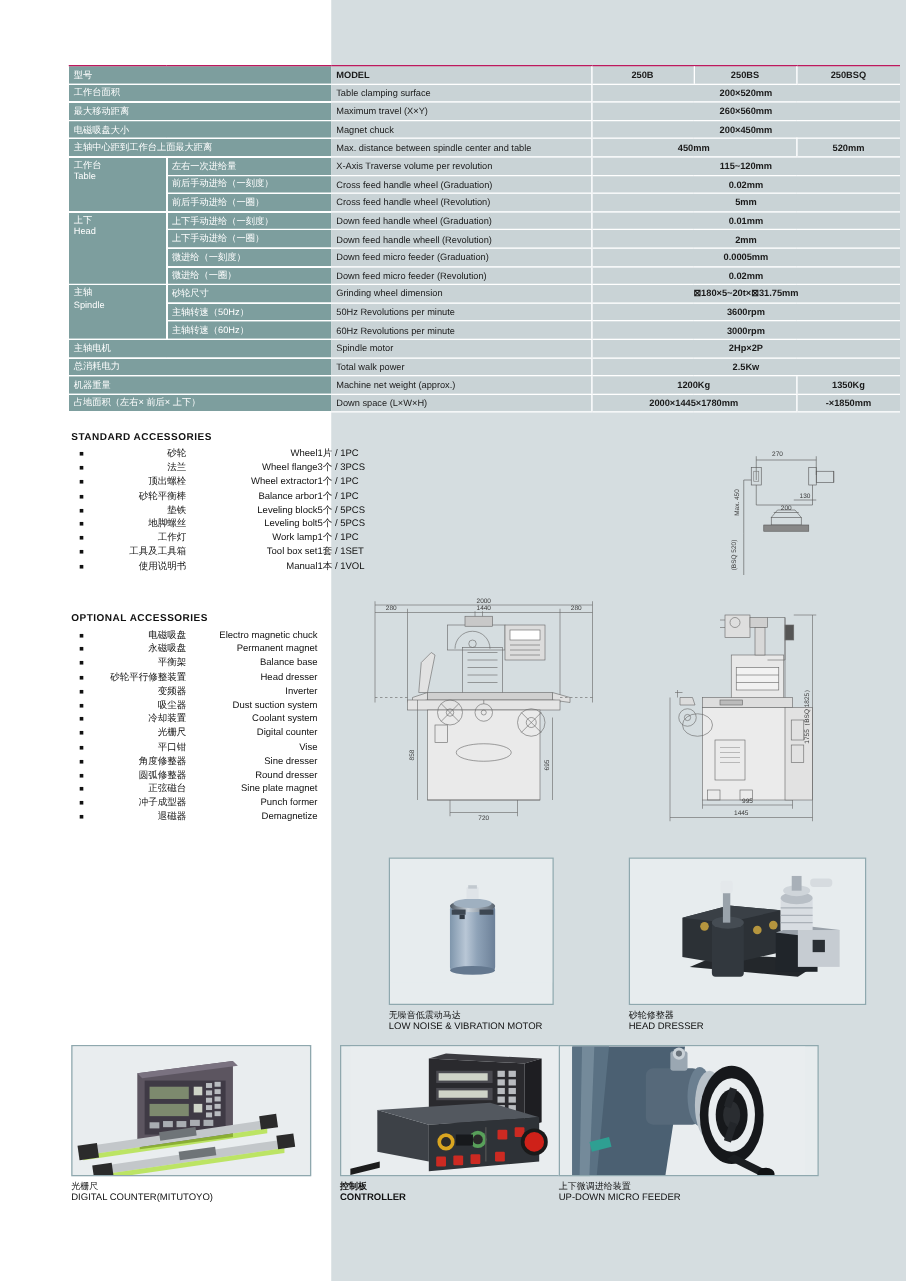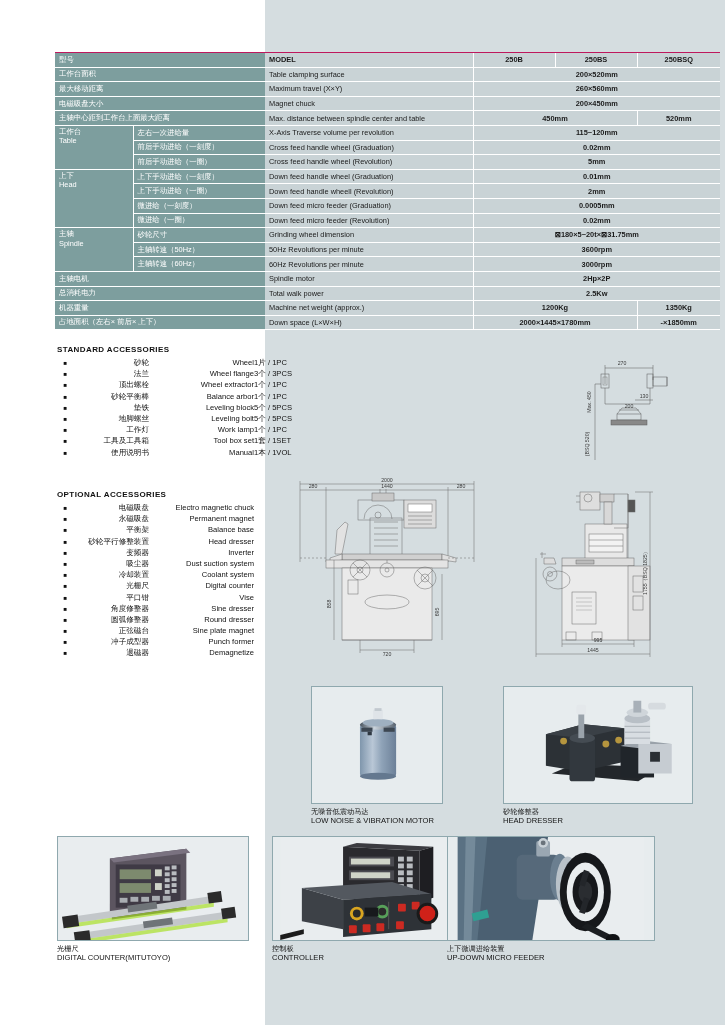--- a/index.html
+++ b/index.html
@@ -647,21 +647,21 @@
           <rect x="16" y="96" width="16" height="12" fill="#2b2b2b" transform="rotate(-8 24 102)"></rect>
           <rect x="166" y="72" width="14" height="11" fill="#2b2b2b" transform="rotate(-8 173 77)"></rect>
           <rect x="86" y="84" width="30" height="7" fill="#6f7478" transform="rotate(-8 101 87)"></rect>
         </g>
       </svg>
     </div>
     <div class="cap-cn">光栅尺</div>
     <div class="cap-en">DIGITAL COUNTER(MITUTOYO)</div>
   </div>
 
-  <div class="photo-card" style="left:272px; top:836px; width:200px;">
+  <div class="photo-card" style="left:272px; top:836px; width:200px;font-weight:bold;">
     <div class="photo-frame" style="height:105px;">
       <svg width="100%" height="100%" viewBox="0 0 187 105">
         <rect width="187" height="105" fill="#e9edef"></rect>
 
         <path d="M64 10 l78 4 l0 52 l-78 -4 z" fill="#2a2a2e"></path>
         <path d="M64 10 l14 -4 l78 4 l-14 4 z" fill="#3b3b40"></path>
         <path d="M142 14 l14 -4 l0 52 l-14 4 z" fill="#1e1e22"></path>
         <rect x="70" y="20" width="46" height="10" fill="#4a4a50"></rect>
         <rect x="70" y="34" width="46" height="10" fill="#4a4a50"></rect>
         <g fill="#cfd4c8">

